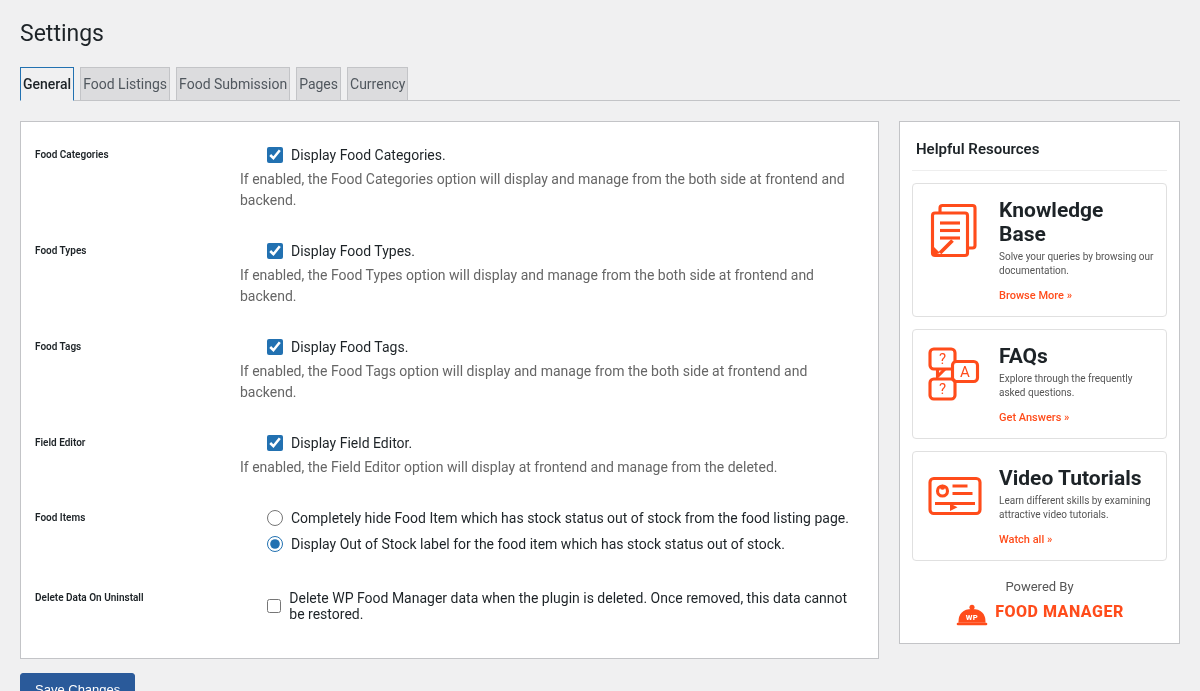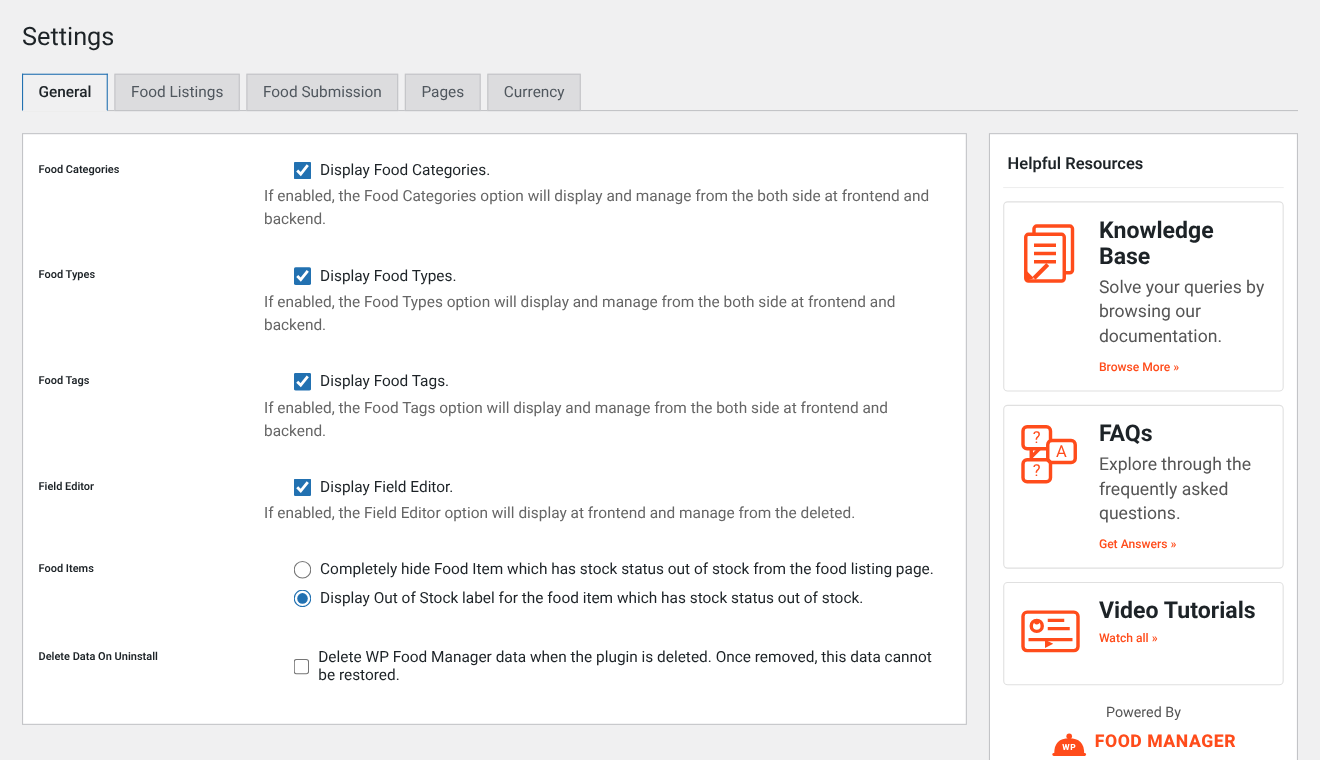--- a/index.html
+++ b/index.html
@@ -12,21 +12,21 @@
     }
     h1 { font-size: 23px; font-weight: 400; margin-bottom: 20px; }
 
     .tabs {
       display: flex;
       gap: 0;
       border-bottom: 1px solid #c3c4c7;
       margin-bottom: 20px;
     }
     .tab {
-      padding: 8px 14px;
+      padding: 8px 2px;
       background: #dcdcde;
       border: 1px solid #c3c4c7;
       margin-right: 6px;
       margin-bottom: -1px;
       font-size: 14px;
       color: #50575e;
       cursor: pointer;
     }
     .tab.active {
       background: #f0f0f1;
@@ -77,21 +77,21 @@
     .resource-card {
       display: flex;
       gap: 14px;
       border: 1px solid #e0e0e0;
       border-radius: 4px;
       padding: 14px 12px 14px 12px;
       margin-top: 12px;
     }
     .resource-card .icon-box { width: 60px; flex-shrink: 0; color: #ff4c1b; }
     .resource-card h3 { font-size: 21px; font-weight: 700; margin-bottom: 4px; }
-    .resource-card p { color: #555; font-size: 16px; line-height: 1.4; margin-bottom: 8px; }
+    .resource-card p { color: #555; font-size: 10px; line-height: 1.4; margin-bottom: 8px; }
     .resource-card a { color: #ff4c1b; font-size: 11px; text-decoration: none; font-weight: 500; }
 
     .powered { text-align: center; margin-top: 18px; }
     .powered-label { color: #555; font-size: 13px; margin-bottom: 8px; }
     .brand { display: inline-flex; align-items: flex-start; gap: 6px; color: #ff4c1b; font-weight: 800; font-size: 16px; letter-spacing: .5px; }
     .brand svg { width: 34px; height: 26px; }
   </style>
 </head>
 <body>
 
@@ -228,20 +228,21 @@
           <rect x="4" y="10" width="40" height="28" rx="3"></rect>
           <circle cx="14" cy="20" r="4"></circle>
           <circle cx="14" cy="17" r="2" fill="currentColor" stroke="none"></circle>
           <path d="M22 16 L34 16 M22 22 L38 22"></path>
           <path d="M8 30 L40 30"></path>
           <path d="M20 34 L26 37 L20 40 Z" fill="currentColor" stroke="none" transform="translate(0 -4)"></path>
         </svg>
       </div>
       <div>
         <h3>Video Tutorials</h3>
+        <p>Learn different skills by examining attractive video tutorials.</p>
         <a href="#">Watch all »</a>
       </div>
     </div>
 
     <div class="powered">
       <div class="powered-label">Powered By</div>
       <div class="brand">
         <svg viewBox="0 0 40 30">
           <path d="M4 24 Q4 8 20 8 Q36 8 36 24 Z" fill="#ff4c1b"></path>
           <rect x="2" y="24" width="36" height="3" rx="1.5" fill="#ff4c1b"></rect>

